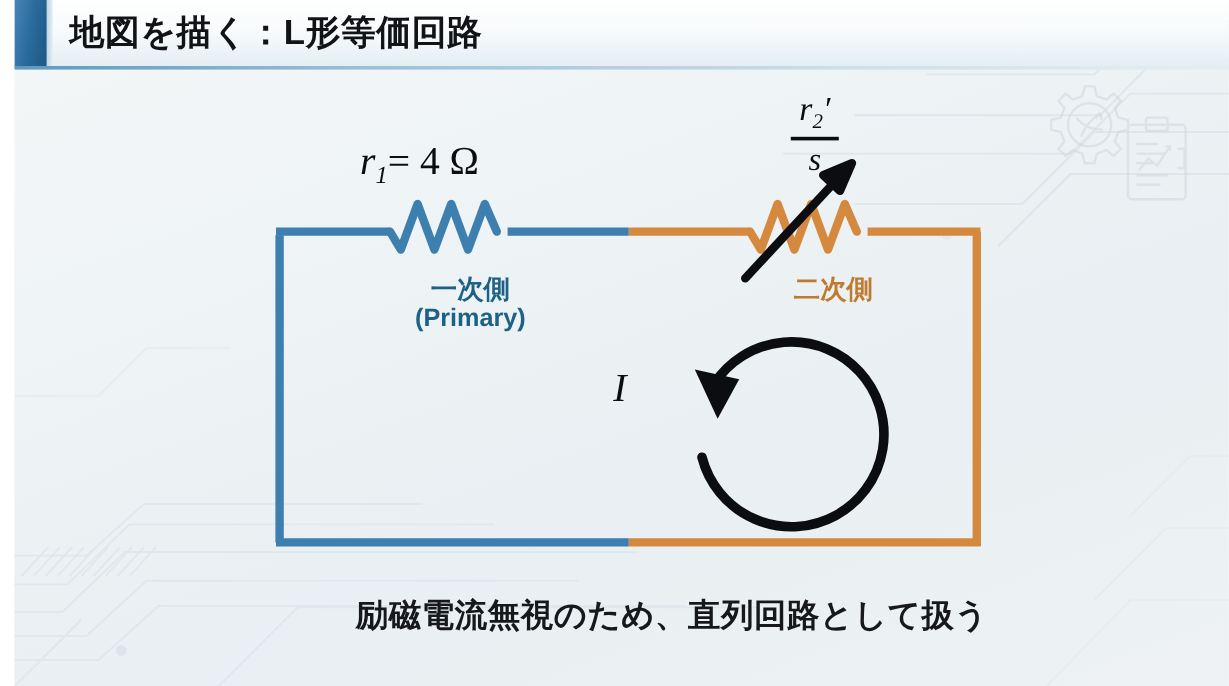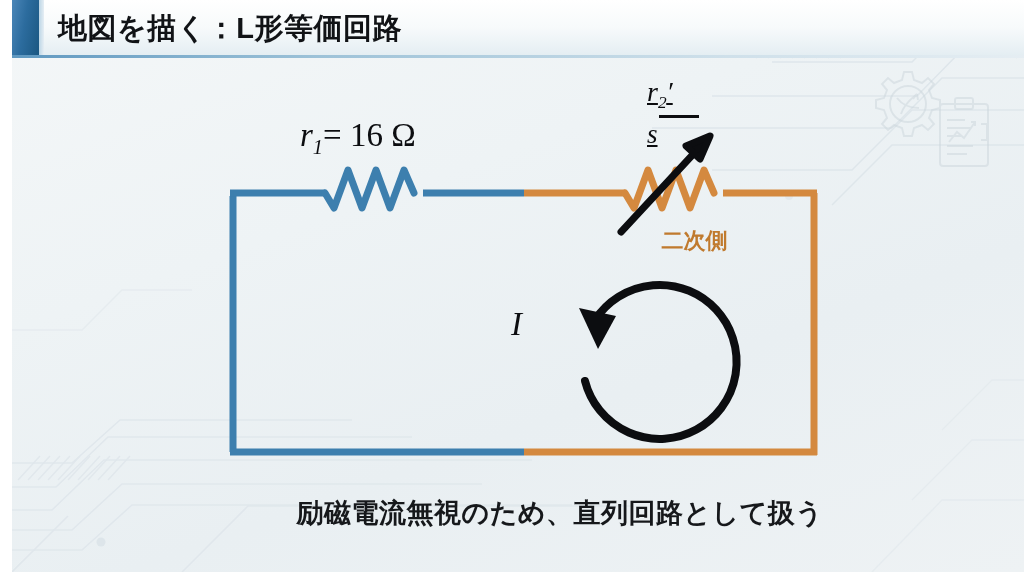--- a/index.html
+++ b/index.html
@@ -116,25 +116,25 @@
   }
   .lbl-r1 .upright {
     font-style: normal;
   }
 
   .lbl-frac {
     position: absolute;
     left: 635px;
     top: 78px;
     width: 64px;
+    text-align: center;
     font-family: "Liberation Serif", "DejaVu Serif", serif;
     font-style: italic;
     color: #0c0d10;
     line-height: 1.0;
-    text-decoration: underline;
   }
   .lbl-frac .num {
     font-size: 28px;
     padding-bottom: 2px;
   }
   .lbl-frac .num sub {
     font-size: 0.62em;
   }
   .lbl-frac .bar {
     height: 3px;
@@ -318,31 +318,35 @@
 
     <g stroke="#0c0d10" stroke-width="8" fill="none" stroke-linecap="round">
       <path d="M 573 381 A 77 77 0 1 0 583 320"></path>
     </g>
     <g fill="#0c0d10">
       <path d="M 567 308 L 604 316 L 586 349 Z"></path>
     </g>
   </svg>
 
   <div class="math lbl-r1">
-    <span>r</span><sub>1</sub><span class="upright">= 16 Ω</span>
+    <span>r</span><sub>1</sub><span class="upright">= 4 Ω</span>
   </div>
 
   <div class="lbl-frac">
     <div class="num"><span>r</span><sub>2</sub><span>′</span></div>
     <div class="bar"></div>
     <div class="den">s</div>
   </div>
 
   <div class="math lbl-I">I</div>
 
+  <div class="side-label side-primary">
+    <div>一次側</div>
+    <div class="en">(Primary)</div>
+  </div>
 
   <div class="side-label side-secondary">
     <div>二次側</div>
   </div>
 
   <div class="caption">励磁電流無視のため、直列回路として扱う</div>
 
 </div>
 
 </body></html>

